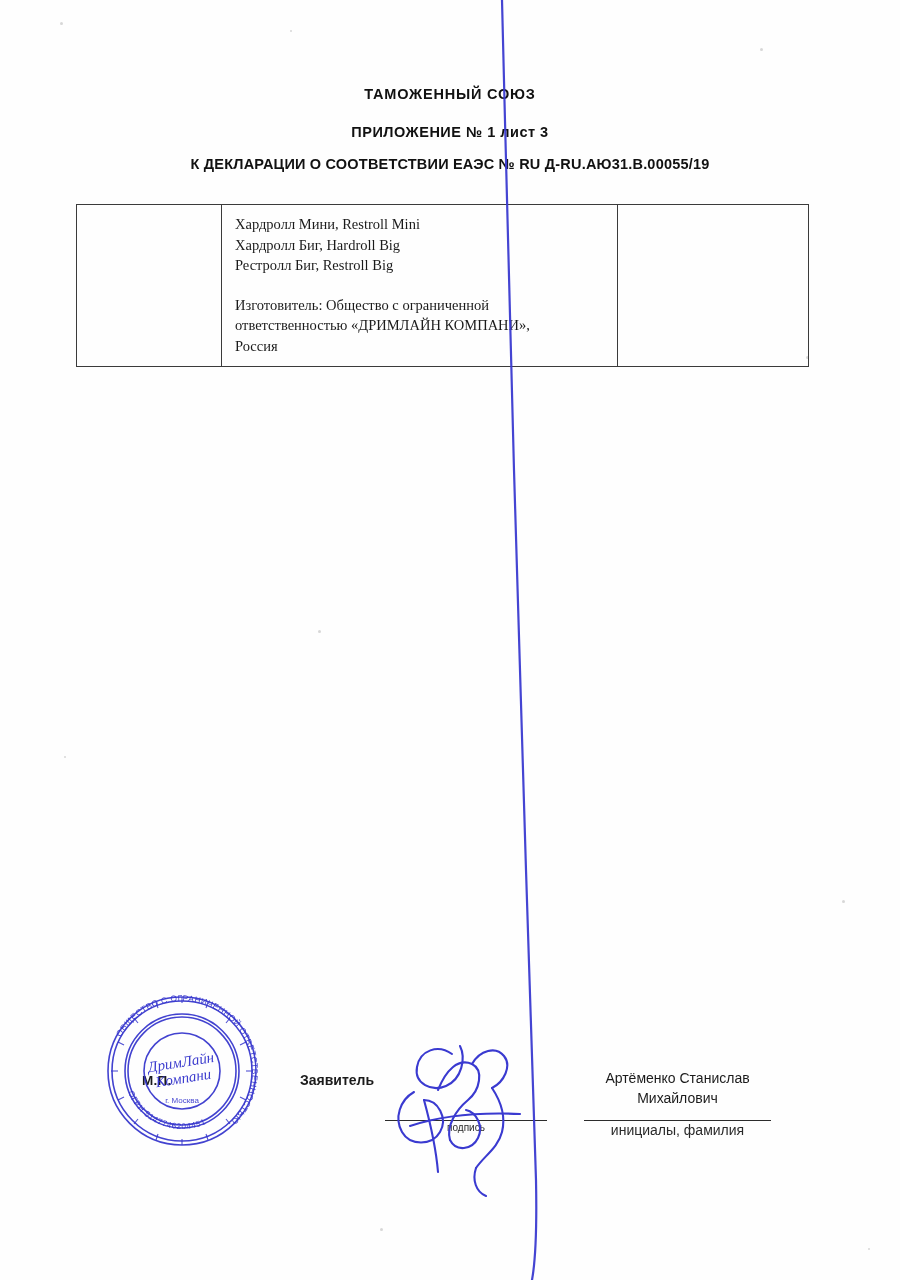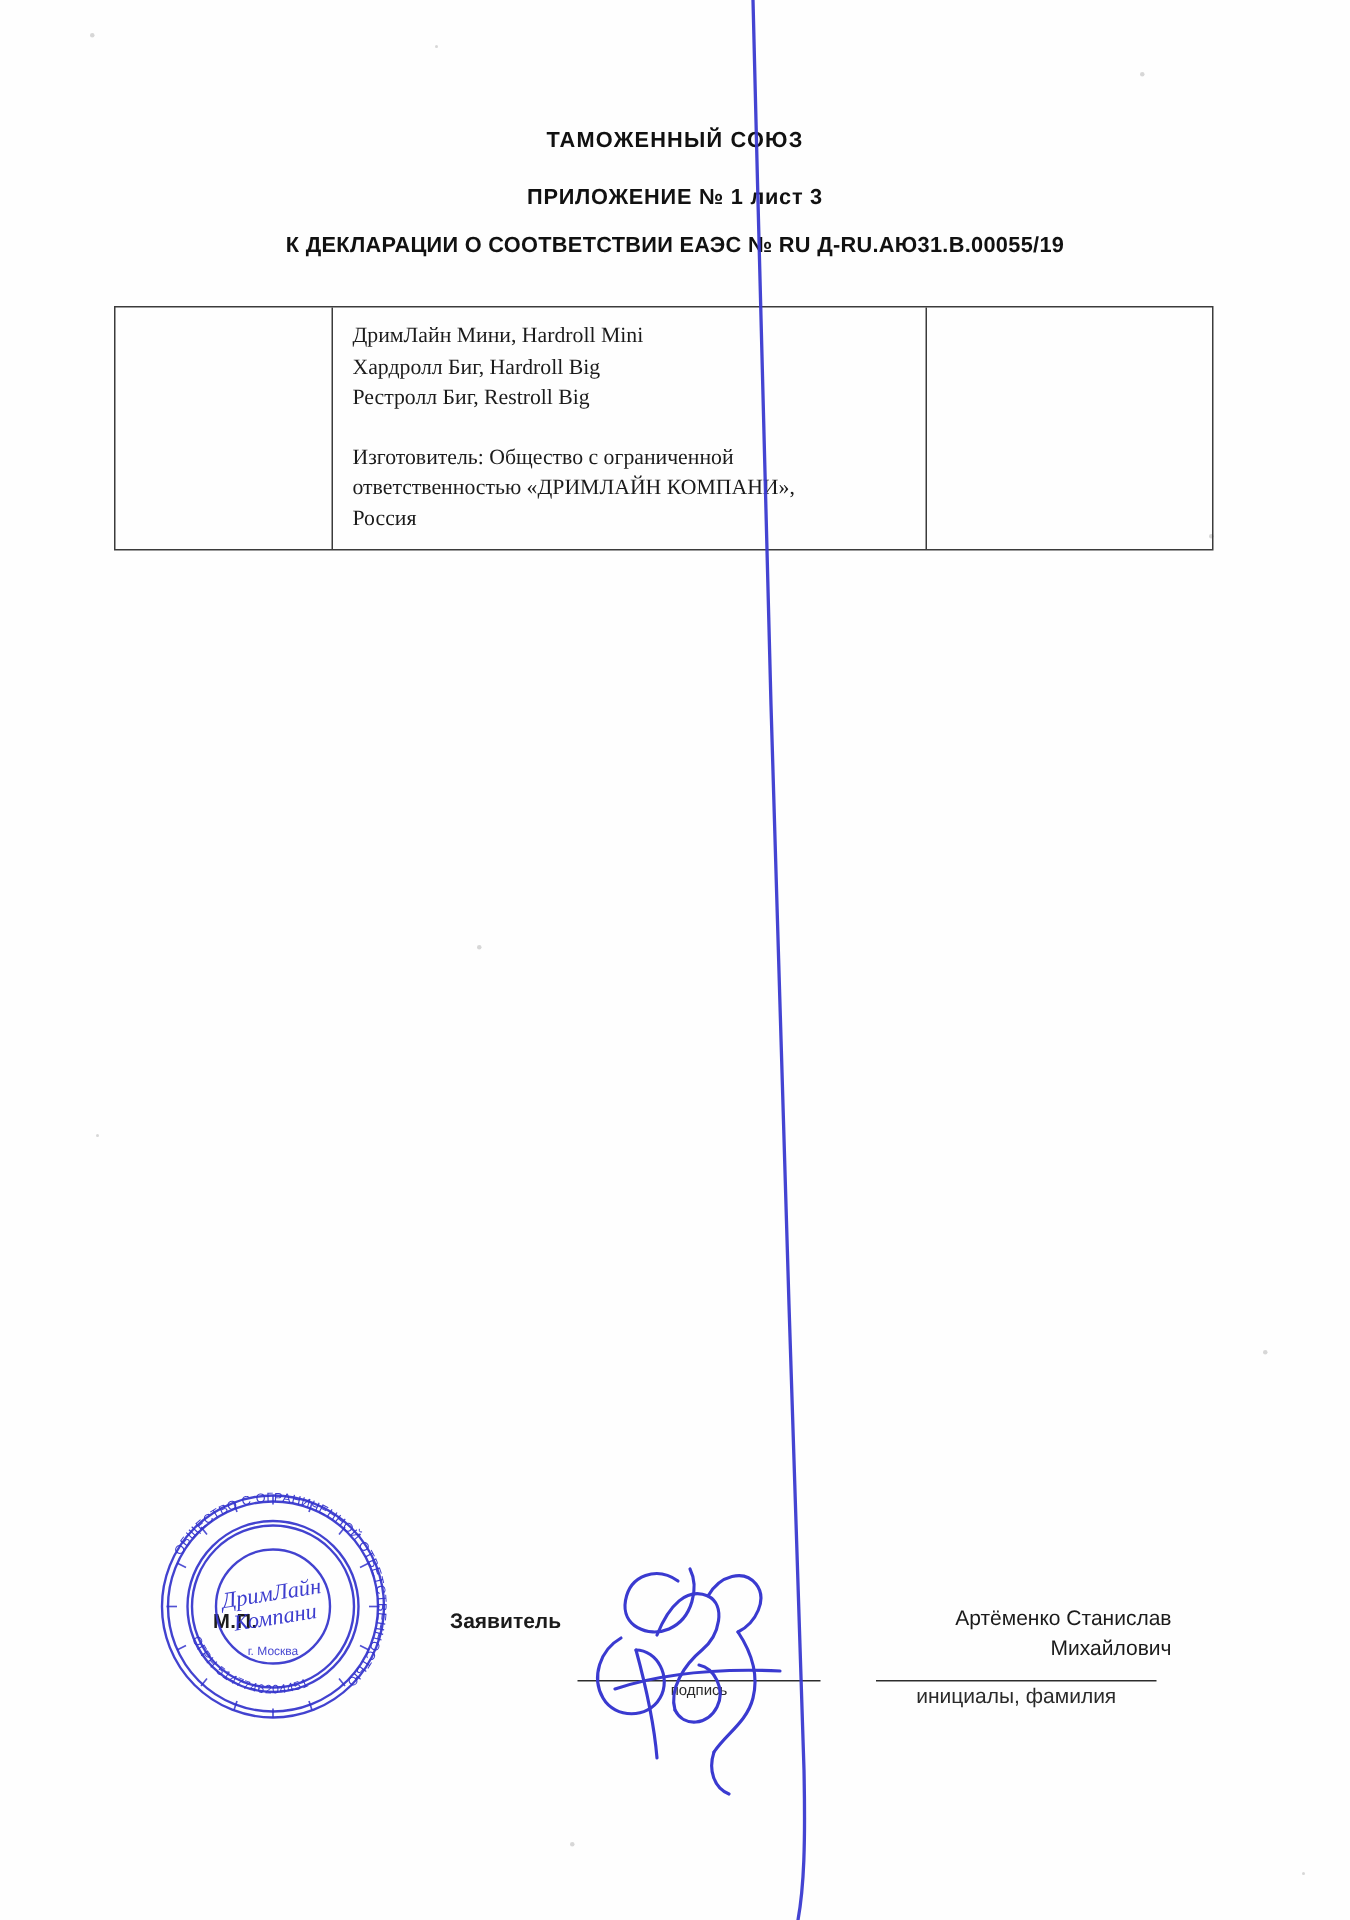--- a/index.html
+++ b/index.html
@@ -150,21 +150,21 @@
     text-align: center;
     font-family: "Liberation Sans", sans-serif;
     font-size: 14px;
     color: #2a2a2a;
   }
   .signer-name {
     position: absolute;
     left: 574px;
     top: 1068px;
     width: 207px;
-    text-align: right;
+    text-align: center;
     font-family: "Liberation Sans", sans-serif;
     font-size: 14px;
     color: #1b1b1b;
     line-height: 1.45;
   }
 
   
   .stamp {
     position: absolute;
     left: 96px;
@@ -220,21 +220,21 @@
   <div class="heading-block" id="h-union">ТАМОЖЕННЫЙ СОЮЗ</div>
 
   <div class="heading-block" id="h-annex">ПРИЛОЖЕНИЕ № 1 лист 3</div>
 
   <div class="heading-block" id="h-decl">К ДЕКЛАРАЦИИ О СООТВЕТСТВИИ ЕАЭС № RU Д-RU.АЮ31.В.00055/19</div>
 
   <div class="table-wrap">
     <div class="cell cell-left"></div>
 
     <div class="cell cell-mid">
-      <div class="prod-line">ДримЛайн Мини, Hardroll Mini</div>
+      <div class="prod-line">Хардролл Мини, Restroll Mini</div>
       <div class="prod-line">Хардролл Биг, Hardroll Big</div>
       <div class="prod-line">Рестролл Биг, Restroll Big</div>
       <div class="mfr-block">Изготовитель: Общество с ограниченной ответственностью «ДРИМЛАЙН КОМПАНИ», Россия</div>
     </div>
 
     <div class="cell cell-right"></div>
   </div>
 
   <div class="sig-area">
     <div class="mp-label">М.П.</div>

